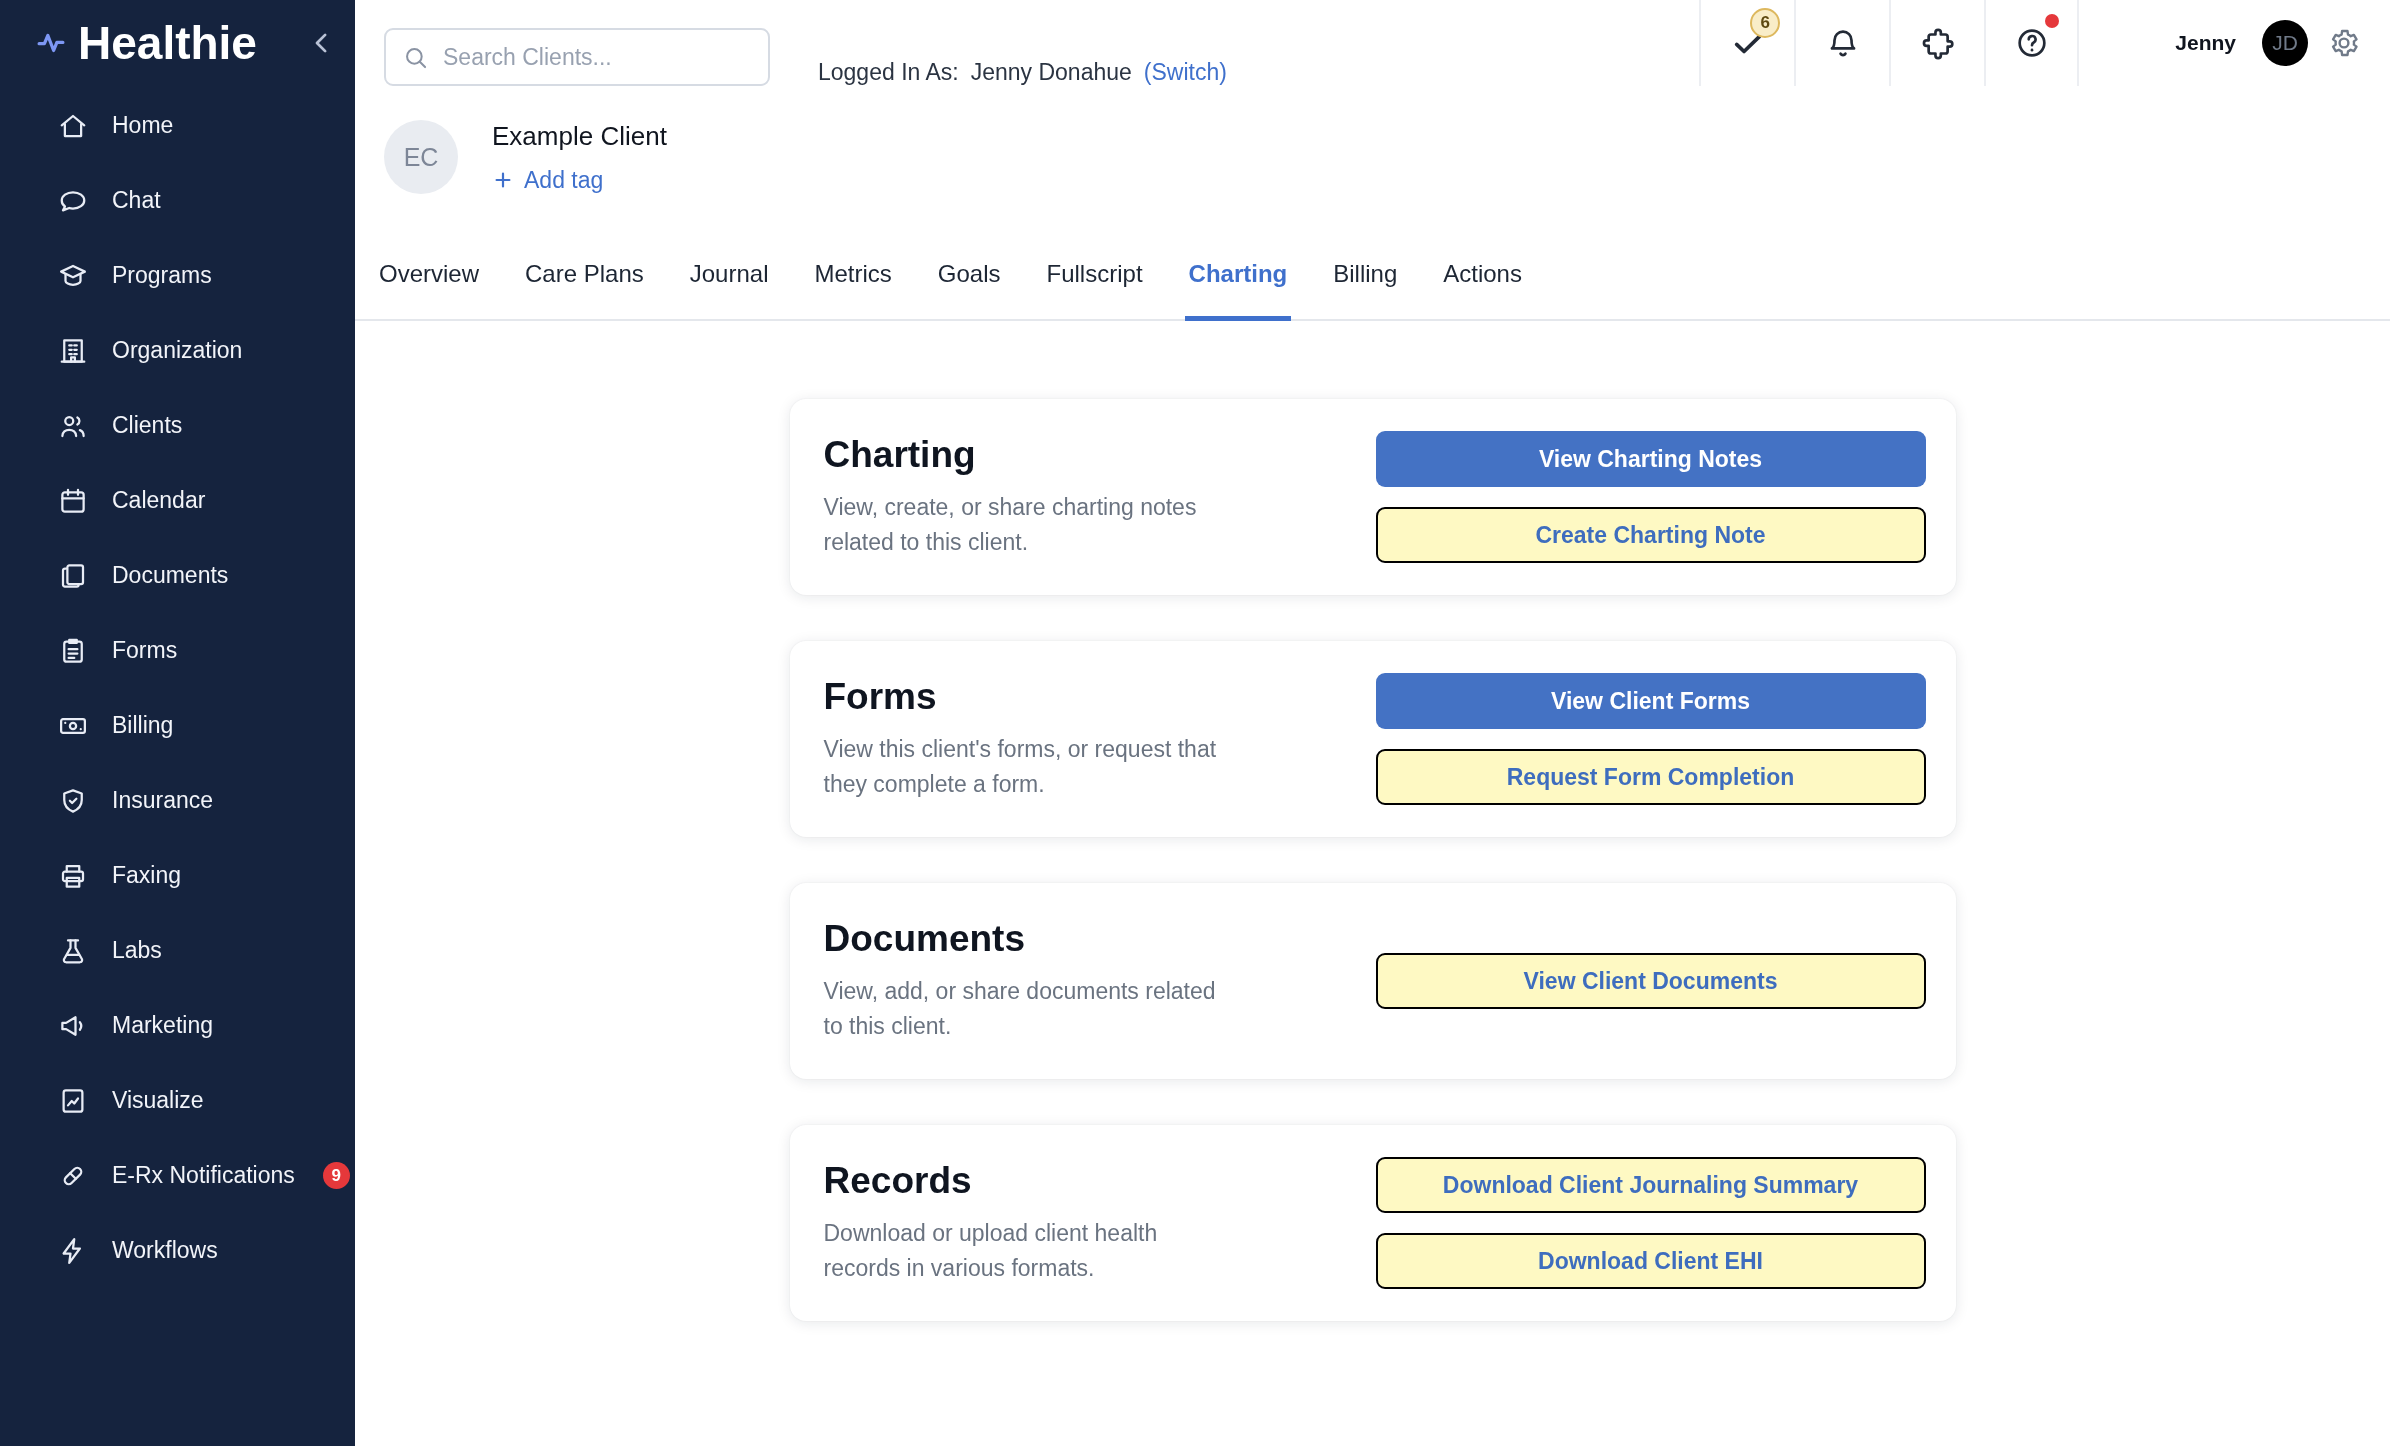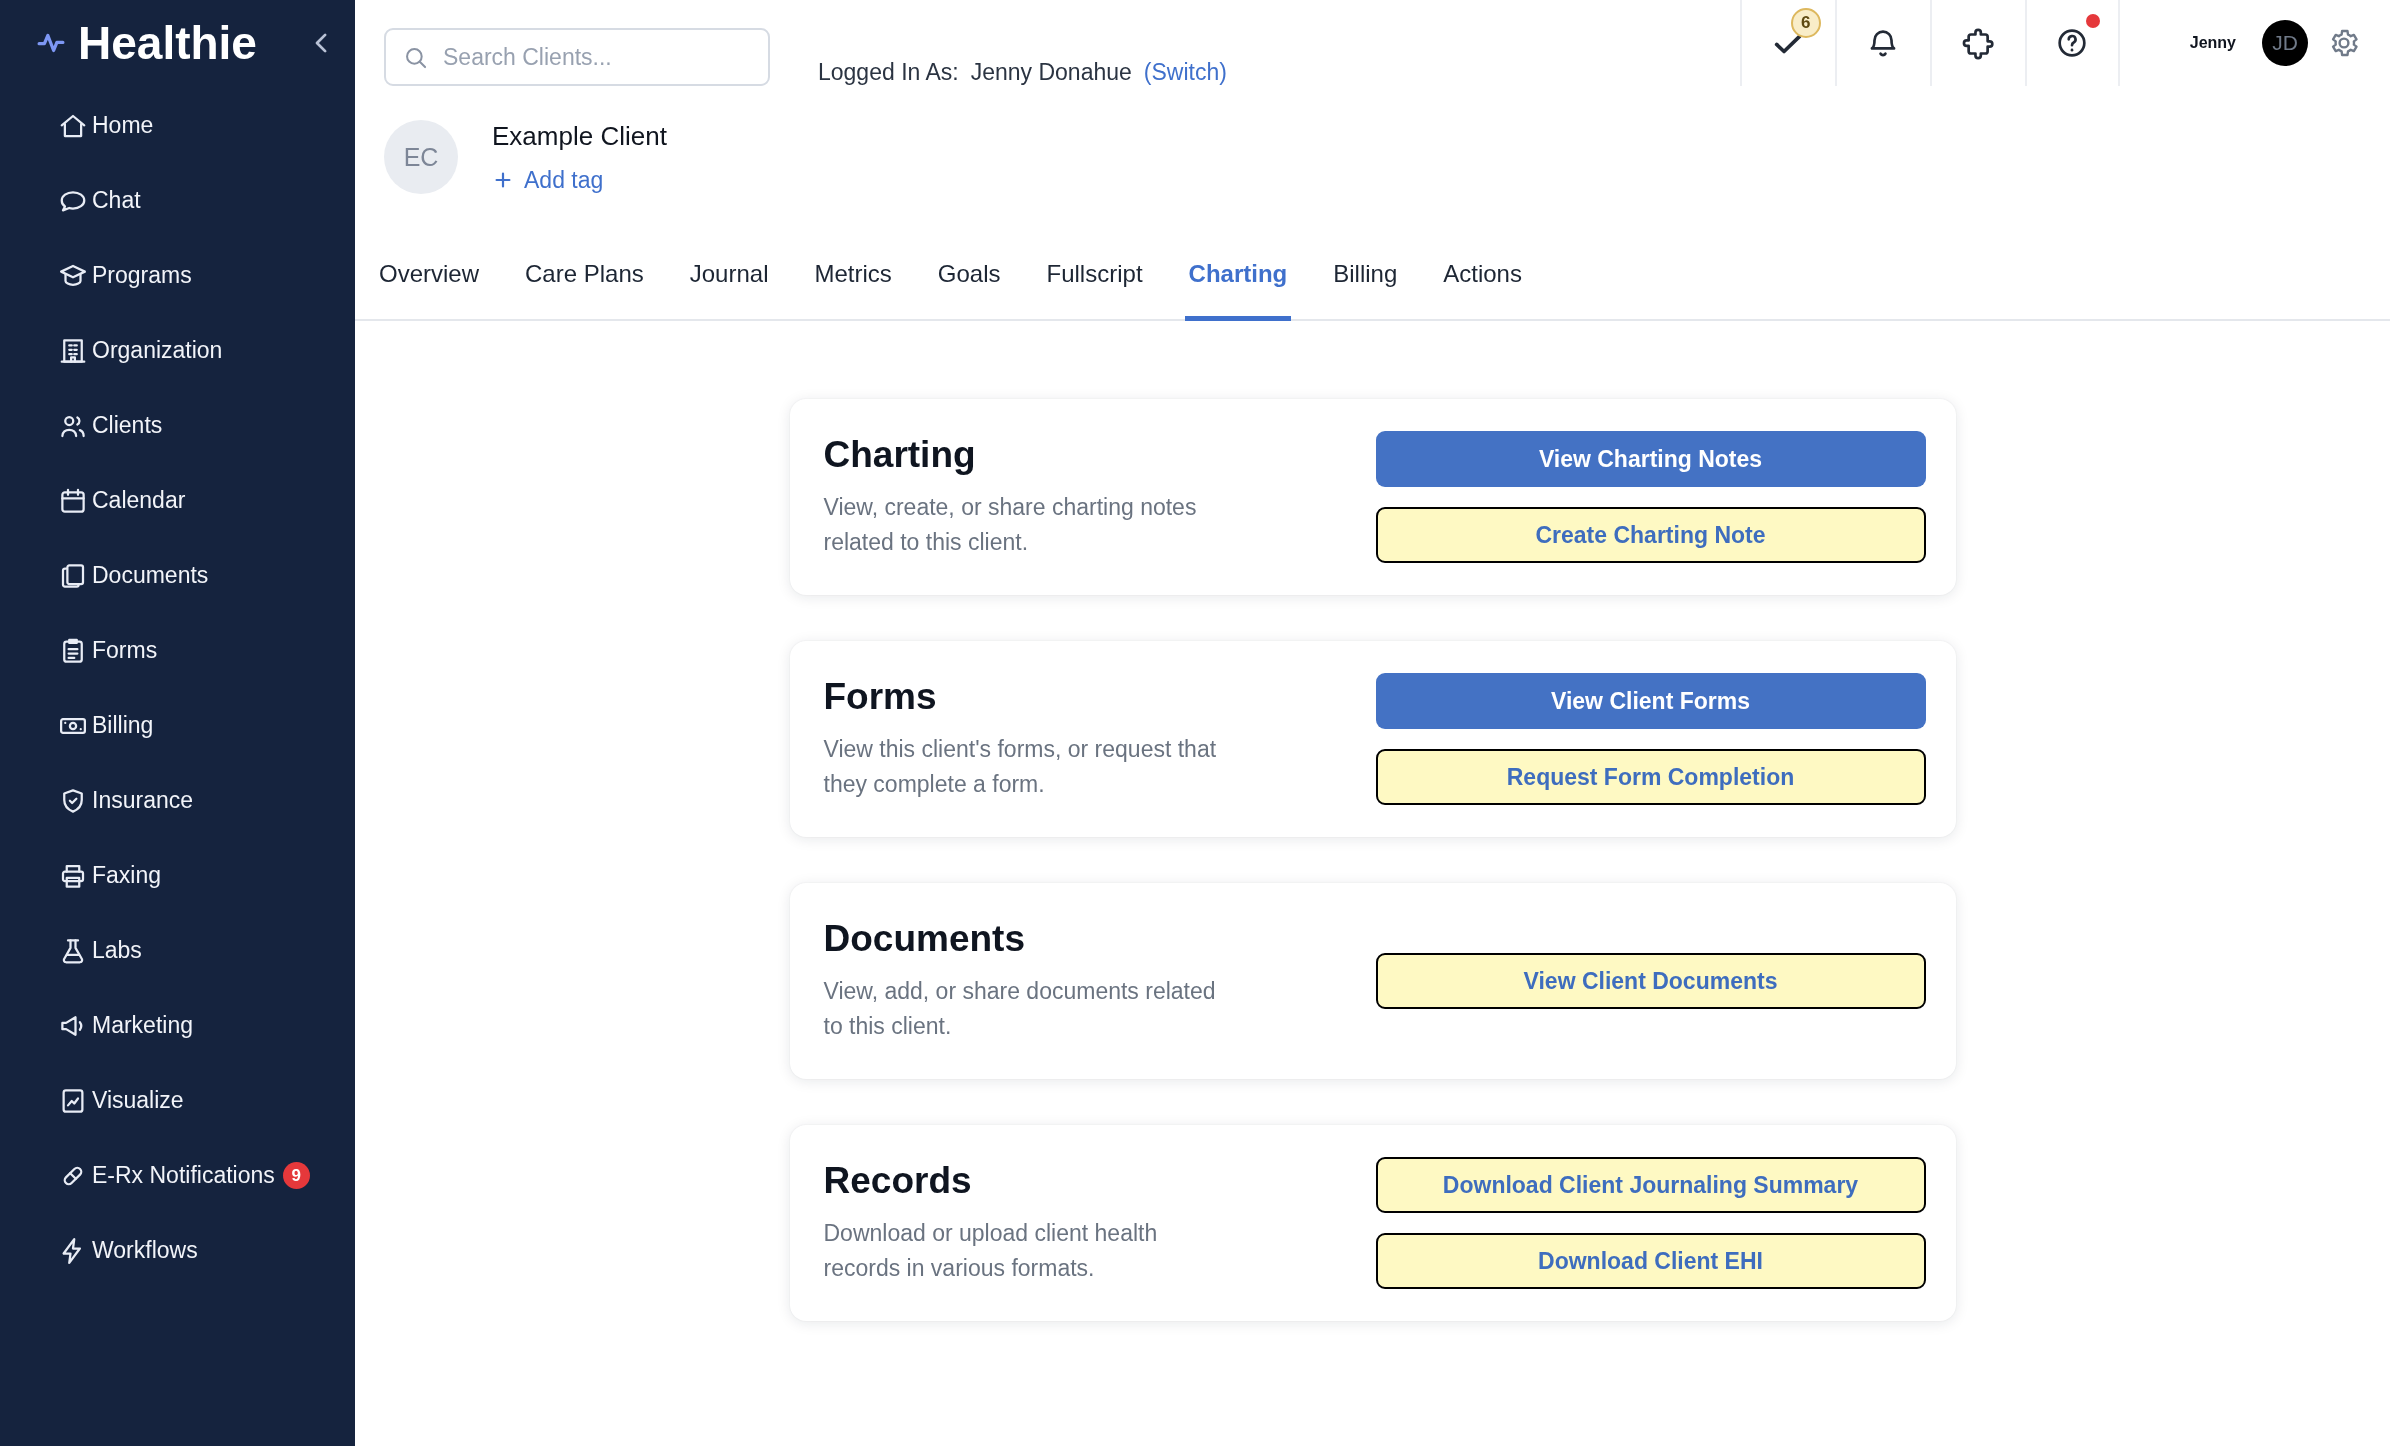--- a/index.html
+++ b/index.html
@@ -22,21 +22,21 @@
   .app{display:flex;width:100%;height:100%}
 
   
   .sidebar{width:355px;flex-shrink:0;background:var(--sidebar-bg);color:#eef1f7;display:flex;flex-direction:column}
   .logo-row{height:86px;display:flex;align-items:center;padding:0 18px 0 36px;flex-shrink:0}
   .logo{display:flex;align-items:center;gap:12px;font-size:46px;font-weight:700;color:#fff}
   .logo-icon svg{width:40px;height:40px;color:#7d97f4}
   .collapse{margin-left:auto;color:#b9c2d6;cursor:pointer;display:flex}
   .collapse svg{width:30px;height:30px}
   .nav{padding-top:2px}
-  .nav-item{display:flex;align-items:center;height:75px;padding:0 18px 0 58px;gap:4px;cursor:pointer;font-size:23px;font-weight:500;color:#f2f4f9;white-space:nowrap}
+  .nav-item{display:flex;align-items:center;height:75px;padding:0 18px 0 58px;gap:24px;cursor:pointer;font-size:23px;font-weight:500;color:#f2f4f9;white-space:nowrap}
   .nav-item .icn{color:#e8ecf5}
   .nav-badge{background:var(--badge-red);color:#fff;font-size:17px;font-weight:700;min-width:27px;height:27px;padding:0 4px;border-radius:14px;display:flex;align-items:center;justify-content:center;margin-left:4px}
 
   .icn{display:inline-flex;flex-shrink:0}
   .icn svg{width:30px;height:30px;display:block;fill:none;stroke:currentColor;stroke-width:1.8;stroke-linecap:round;stroke-linejoin:round}
 
   
   .main{flex:1;min-width:0;display:flex;flex-direction:column;background:#fff}
 
   
@@ -48,21 +48,21 @@
   .search-box input::placeholder{color:#98a1b0}
   .logged-in{margin-left:48px;display:flex;align-items:baseline;gap:12px;font-size:23px;color:#2b3442;white-space:nowrap}
   .logged-in .switch{color:var(--link);cursor:pointer;text-decoration:none}
   .topbar-right{margin-left:auto;display:flex;align-items:center;height:100%}
   .icon-cell{width:95px;height:100%;border-left:2px solid #eceef2;display:flex;align-items:center;justify-content:center;position:relative;cursor:pointer;color:#232a36}
   .icon-cell.cell-last{border-right:2px solid #eceef2}
   .icon-cell .icn svg{width:34px;height:34px;stroke-width:1.9}
   .icon-cell .icn.thick svg{stroke-width:2.6}
   .cell-badge{position:absolute;top:8px;right:14px;width:30px;height:30px;border-radius:50%;background:var(--check-badge-bg);border:2px solid #ddb85e;color:#5f4a12;font-size:17px;font-weight:700;display:flex;align-items:center;justify-content:center}
   .red-dot{position:absolute;top:14px;right:18px;width:14px;height:14px;border-radius:50%;background:var(--badge-red)}
-  .user-name{margin-left:70px;font-size:16px;font-weight:700;color:#10151f}
+  .user-name{margin-left:96px;font-size:21px;font-weight:700;color:#10151f}
   .avatar{margin-left:26px;width:46px;height:46px;border-radius:50%;background:#000000;color:#707a89;font-size:21px;font-weight:400;display:flex;align-items:center;justify-content:center;cursor:pointer}
   .gear{margin-left:20px;margin-right:30px;color:#707a89;cursor:pointer}
   .gear svg{width:32px;height:32px}
 
   
   .client-header{display:flex;align-items:center;gap:34px;margin:34px 0 0 29px}
   .client-avatar{width:74px;height:74px;border-radius:50%;background:#e9ecf1;color:#7d8697;font-size:25px;font-weight:500;display:flex;align-items:center;justify-content:center}
   .client-info{display:flex;flex-direction:column;gap:15px}
   .client-name{font-size:26px;font-weight:400;color:#10151f}
   .add-tag{display:flex;align-items:center;gap:10px;color:var(--link);font-size:23px;font-weight:500;cursor:pointer}

